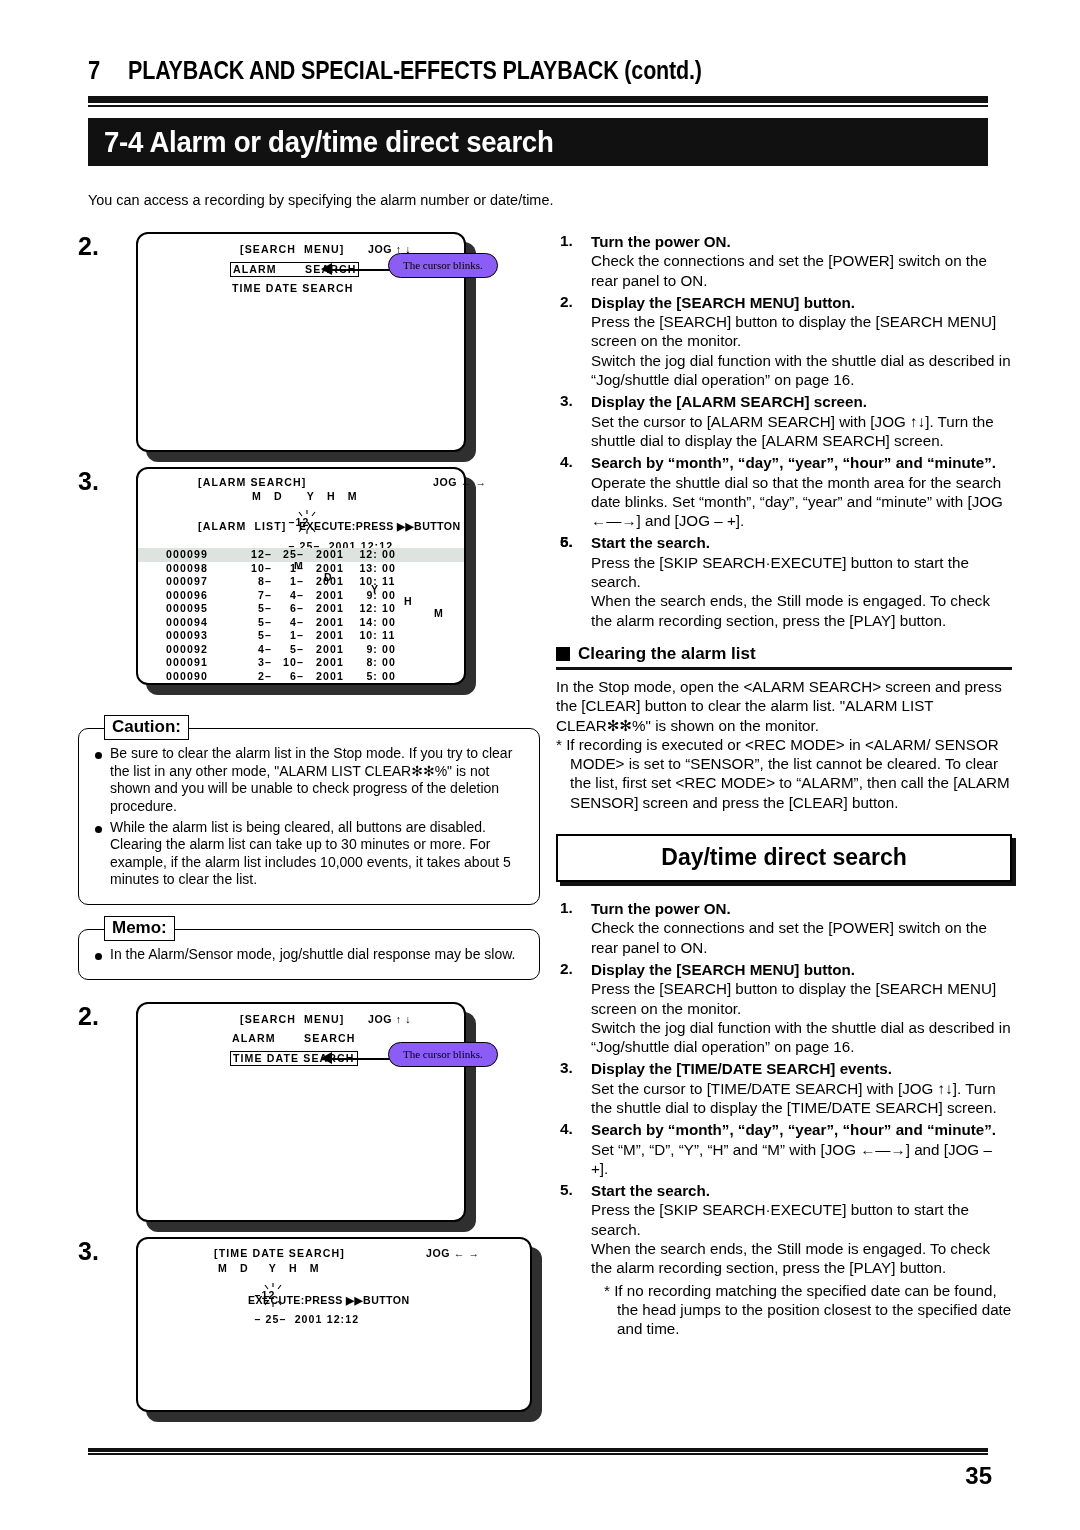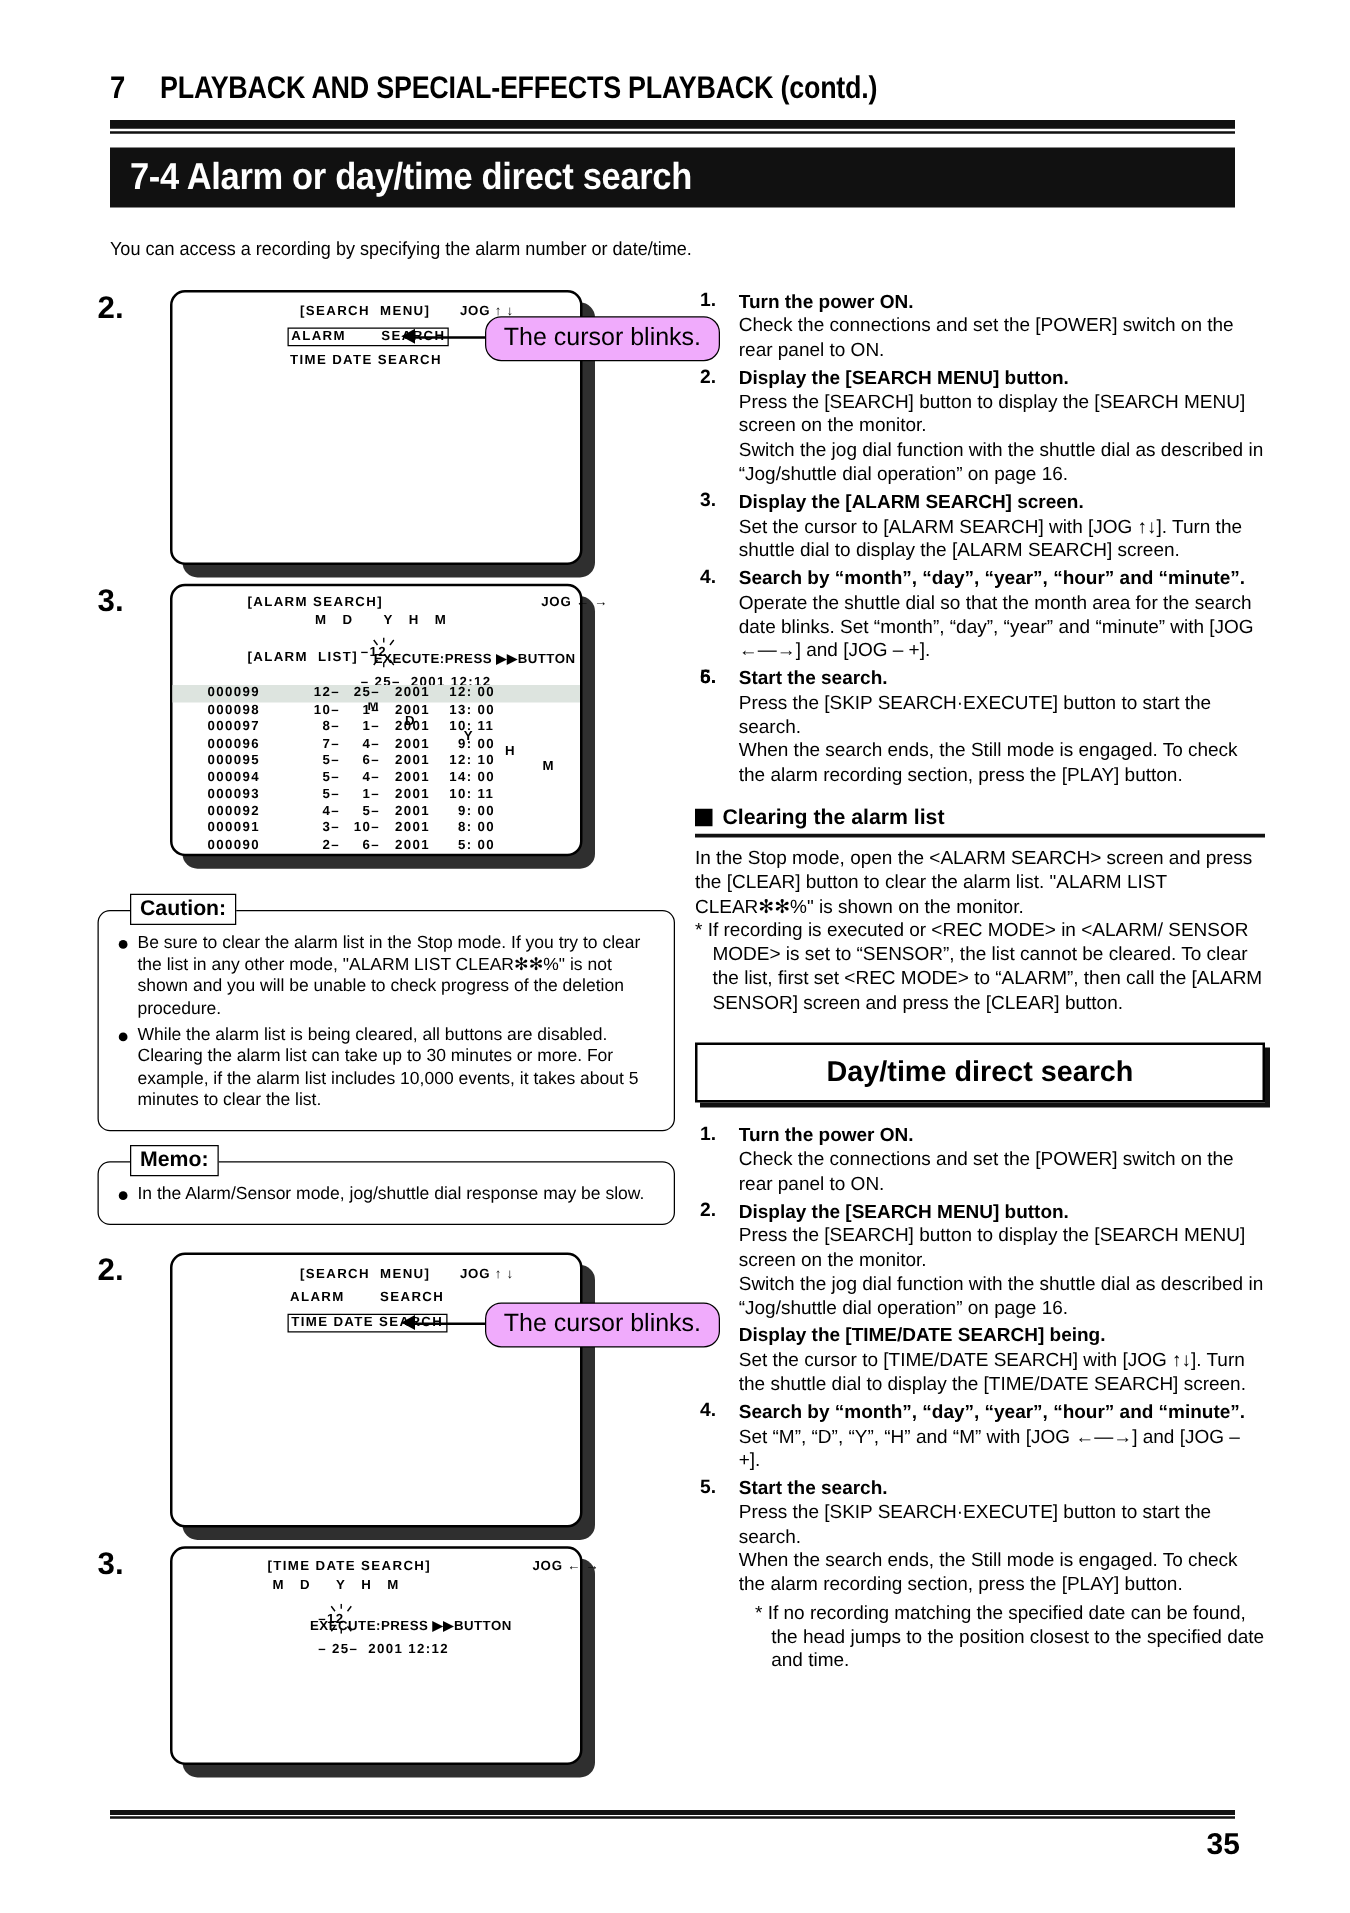--- a/index.html
+++ b/index.html
@@ -76,23 +76,24 @@
     white-space:pre;color:#000;
   }
   .osd-row{position:absolute;white-space:pre;margin-left:48px;}
   .boxed{
     border:1.3px solid #000;padding:0 2px;display:inline-block;line-height:1.25;
   }
 
   
   .callout{
     position:absolute;
-    background:#f0abfc;border:1.6px solid #000;border-radius:13px;
-    font-size:20px;padding:5px 14px 6px 14px;white-space:nowrap;
+    background:#8b5cf6;border:1.6px solid #000;border-radius:13px;
+    font-size:11px;padding:5px 14px 6px 14px;white-space:nowrap;
     z-index:6;
+    font-family:Liberation Serif, serif;
   }
   .callout-line{position:absolute;height:2px;background:#000;z-index:5;}
   .callout-arrow{
     position:absolute;width:0;height:0;z-index:5;
     border-top:6px solid transparent;border-bottom:6px solid transparent;
     border-right:11px solid #000;
   }
 
   
   .noteblock{position:relative;margin-top:14px;}
@@ -256,21 +257,21 @@
           <div class="osd osd-row boxed" style="left:44px;top:47px;">TIME DATE SEARCH</div>
         </div>
       </div>
       <div class="callout-line" style="left:246px;top:56px;width:130px;"></div>
       <div class="callout-arrow" style="left:243px;top:50px;"></div>
       <div class="callout" style="left:310px;top:40px;">The cursor blinks.</div>
     </div>
 
     <div class="stepblock" style="height:200px;">
       <div class="stepnum">3.</div>
-      <div class="screen-wrap" style="width:330px;">
+      <div class="screen-wrap" style="width:396px;">
         <div class="screen-shadow"></div>
         <div class="screen" style="height:175px;">
           <div class="osd osd-row" style="left:28px;top:8px;">[TIME DATE SEARCH]</div>
           <div class="osd osd-row" style="left:240px;top:8px;letter-spacing:.6px;">JOG ← →</div>
           <div class="osd osd-row" style="left:32px;top:23px;">M   D     Y   H   M</div>
           <div class="osd osd-row" style="left:20px;top:38px;">
             <span>–1</span><span style="position:relative;"><span>2</span>
               <svg width="22" height="24" viewBox="0 0 22 24" style="position:absolute;left:-7px;top:-6px;">
                 <g stroke="#000" stroke-width="1.1">
                   <line x1="11" y1="0" x2="11" y2="4"></line>
@@ -306,21 +307,21 @@
       <span>Clearing the alarm list</span>
     </div>
     <div class="subrule"></div>
     <div class="startxt">In the Stop mode, open the &lt;ALARM SEARCH&gt; screen and press the [CLEAR] button to clear the alarm list. "ALARM LIST CLEAR✻✻%" is shown on the monitor.</div>
     <div class="startxt hang">* If recording is executed or &lt;REC MODE&gt; in &lt;ALARM/ SENSOR MODE&gt; is set to “SENSOR”, the list cannot be cleared.  To clear the list, first set &lt;REC MODE&gt; to “ALARM”, then call the [ALARM SENSOR] screen and press the [CLEAR] button.</div>
 
     <div class="sec-box" style="margin-top:22px;">Day/time direct search</div>
     <ul class="olist" id="daytime-steps">
         <li><span class="n">1.</span><span class="t"><b>Turn the power ON.</b><br><span>Check the connections and set the [POWER] switch on the rear panel to ON.</span></span></li>
         <li><span class="n">2.</span><span class="t"><b>Display the [SEARCH MENU] button.</b><br><span>Press the [SEARCH] button to display the [SEARCH MENU] screen on the monitor.</span><br><span>Switch the jog dial function with the shuttle dial as described in “Jog/shuttle dial operation” on page 16.</span></span></li>
-        <li><span class="n">3.</span><span class="t"><b>Display the [TIME/DATE SEARCH] being.</b><br><span>Set the cursor to [TIME/DATE SEARCH] with [JOG ↑↓]. Turn the shuttle dial to display the [TIME/DATE SEARCH] screen.</span></span></li>
+        <li><span class="n">3.</span><span class="t"><b>Display the [TIME/DATE SEARCH] events.</b><br><span>Set the cursor to [TIME/DATE SEARCH] with [JOG ↑↓]. Turn the shuttle dial to display the [TIME/DATE SEARCH] screen.</span></span></li>
         <li><span class="n">4.</span><span class="t"><b>Search by “month”, “day”, “year”, “hour” and “minute”.</b><br><span>Set “M”, “D”, “Y”, “H” and “M” with [JOG ←—→] and [JOG – +].</span></span></li>
         <li><span class="n">5.</span><span class="t"><b>Start the search.</b><br><span>Press the [SKIP SEARCH·EXECUTE] button to start the search.</span><br><span>When the search ends, the Still mode is engaged.  To check the alarm recording section, press the [PLAY] button.</span></span></li>
       </ul>
     <div class="startxt hang2" style="margin-left:35px;">* If no recording matching the specified date can be found, the head jumps to the position closest to the specified date and time.</div>
 
   </div>
 
   <div class="footrule"></div>
   <div class="pageno">35</div>
 

